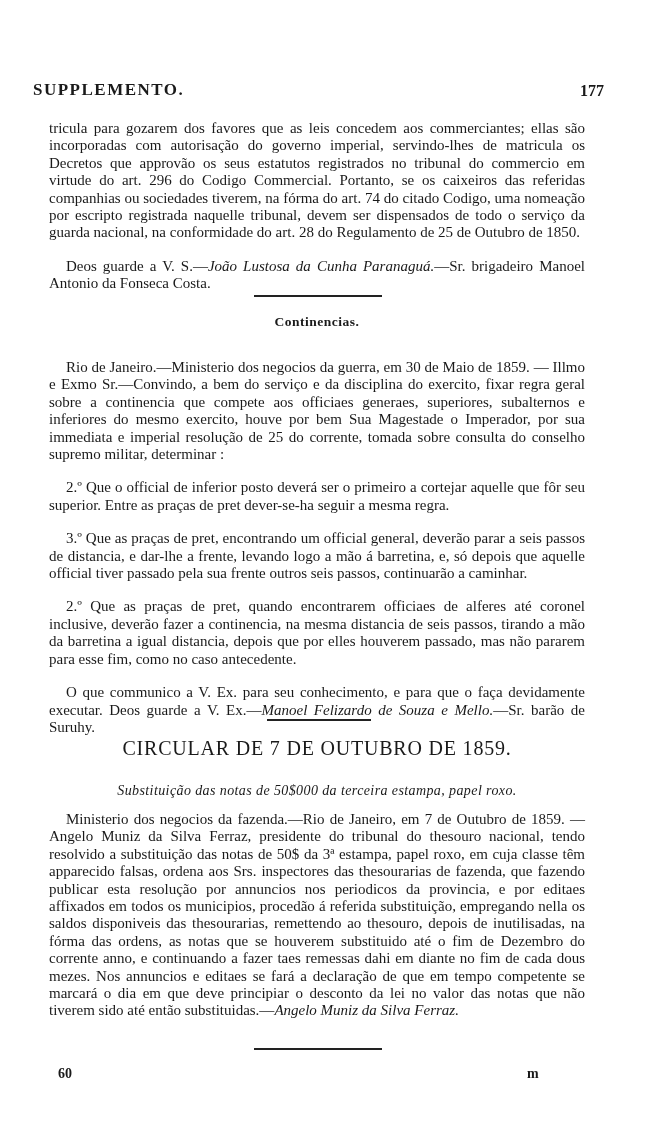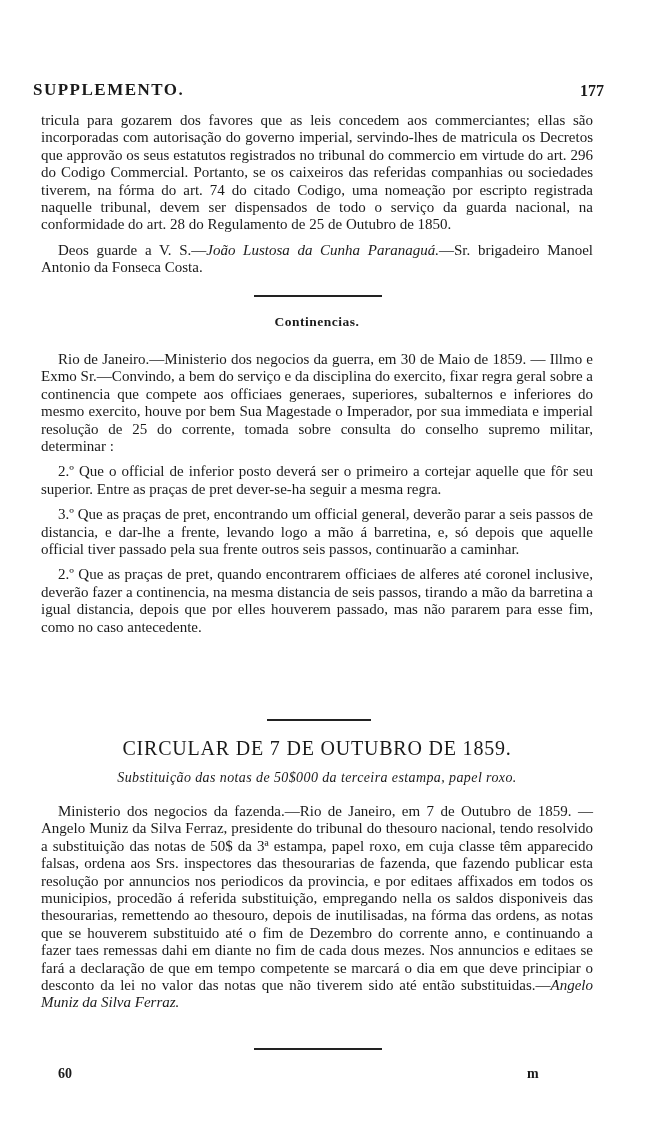--- a/index.html
+++ b/index.html
@@ -5,30 +5,30 @@
   html, body { margin: 0; padding: 0; background: #ffffff; }
   body { width: 672px; height: 1129px; position: relative; overflow: hidden;
          font-family: "Liberation Serif", "DejaVu Serif", serif; color: #1a1a1a; }
   .page { position: absolute; left: 33px; top: 0; width: 568px; }
   .header { position: absolute; top: 80px; left: 0; width: 568px; height: 22px; }
   .running-head { position: absolute; left: 0; right: 0; text-align: left;
                   font-weight: bold; font-size: 17px; letter-spacing: 1.5px; }
   .page-number { position: absolute; right: -3px; top: 2px; font-weight: bold; font-size: 16px; }
   .body-text { position: absolute; left: 0; width: 568px; font-size: 15px; line-height: 17.4px;
                text-align: justify; }
-  .body-text p { margin: 8px; }
+  .body-text p { margin: 16px; }
   .indent { text-indent: 17px; }
   .it { font-style: italic; }
   .rule { position: absolute; height: 2px; background: #222; }
   .section-heading-small { position: absolute; left: 0; width: 568px; text-align: center;
                            font-weight: bold; font-size: 13.5px; letter-spacing: 0.5px; }
   .section-heading-large { position: absolute; left: 0; width: 568px; text-align: center;
                            font-size: 20px; letter-spacing: 0.8px; }
   .subtitle { position: absolute; left: 0; width: 568px; text-align: center; font-style: italic;
-              font-size: 14px; letter-spacing: 0.4px; }
+              font-size: 14px; letter-spacing: 0.4px; margin-top: 13px; }
   .footer-left { position: absolute; left: 42px; top: 1066px; font-weight: bold; font-size: 14px; margin-left: 16px; }
   .footer-right { position: absolute; left: 527px; top: 1066px; font-size: 14px; font-weight: bold; }
 </style>
 </head>
 <body>
 
 <div class="page">
 
   <div class="header">
     <div class="running-head">SUPPLEMENTO.</div>
@@ -42,20 +42,21 @@
 
   <div class="rule" style="top:295px; left:221px; width:128px;"></div>
 
   <div class="section-heading-small" style="top:314px;">Continencias.</div>
 
   <div class="body-text" style="top:343px;font-family:Liberation Serif, serif;">
     <p class="indent">Rio de Janeiro.—Ministerio dos negocios da guerra, em 30 de Maio de 1859. — Illmo e Exmo Sr.—Convindo, a bem do serviço e da disciplina do exercito, fixar regra geral sobre a continencia que compete aos officiaes generaes, superiores, subalternos e inferiores do mesmo exercito, houve por bem Sua Magestade o Imperador, por sua immediata e imperial resolução de 25 do corrente, tomada sobre consulta do conselho supremo militar, determinar :</p>
     <p class="indent">2.º Que o official de inferior posto deverá ser o primeiro a cortejar aquelle que fôr seu superior. Entre as praças de pret dever-se-ha seguir a mesma regra.</p>
     <p class="indent">3.º Que as praças de pret, encontrando um official general, deverão parar a seis passos de distancia, e dar-lhe a frente, levando logo a mão á barretina, e, só depois que aquelle official tiver passado pela sua frente outros seis passos, continuarão a caminhar.</p>
     <p class="indent">2.º Que as praças de pret, quando encontrarem officiaes de alferes até coronel inclusive, deverão fazer a continencia, na mesma distancia de seis passos, tirando a mão da barretina a igual distancia, depois que por elles houverem passado, mas não pararem para esse fim, como no caso antecedente.</p>
+    <p class="indent"><span>O que communico a V. Ex. para seu conhecimento, e para que o faça devidamente executar. Deos guarde a V. Ex.—</span><span class="it">Manoel Felizardo de Souza e Mello.</span><span>—Sr. barão de Suruhy.</span></p>
   </div>
 
   <div class="rule" style="top:719px; left:234px; width:104px;"></div>
 
   <div class="section-heading-large" style="top:737px;">CIRCULAR DE 7 DE OUTUBRO DE 1859.</div>
 
   <div class="subtitle" style="top:770px;">Substituição das notas de 50$000 da terceira estampa, papel roxo.</div>
 
   <div class="body-text" style="top:795px;">
     <p class="indent"><span>Ministerio dos negocios da fazenda.—Rio de Janeiro, em 7 de Outubro de 1859. —Angelo Muniz da Silva Ferraz, presidente do tribunal do thesouro nacional, tendo resolvido a substituição das notas de 50$ da 3ª estampa, papel roxo, em cuja classe têm apparecido falsas, ordena aos Srs. inspectores das thesourarias de fazenda, que fazendo publicar esta resolução por annuncios nos periodicos da provincia, e por editaes affixados em todos os municipios, procedão á referida substituição, empregando nella os saldos disponiveis das thesourarias, remettendo ao thesouro, depois de inutilisadas, na fórma das ordens, as notas que se houverem substituido até o fim de Dezembro do corrente anno, e continuando a fazer taes remessas dahi em diante no fim de cada dous mezes. Nos annuncios e editaes se fará a declaração de que em tempo competente se marcará o dia em que deve principiar o desconto da lei no valor das notas que não tiverem sido até então substituidas.—</span><span class="it">Angelo Muniz da Silva Ferraz.</span></p>

